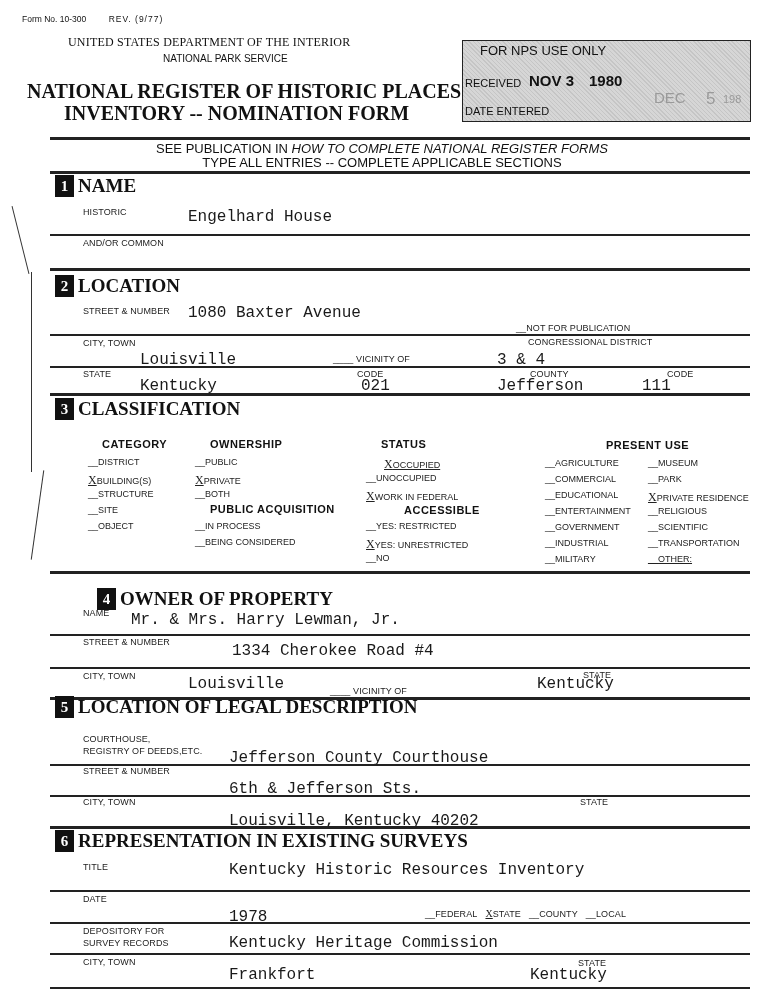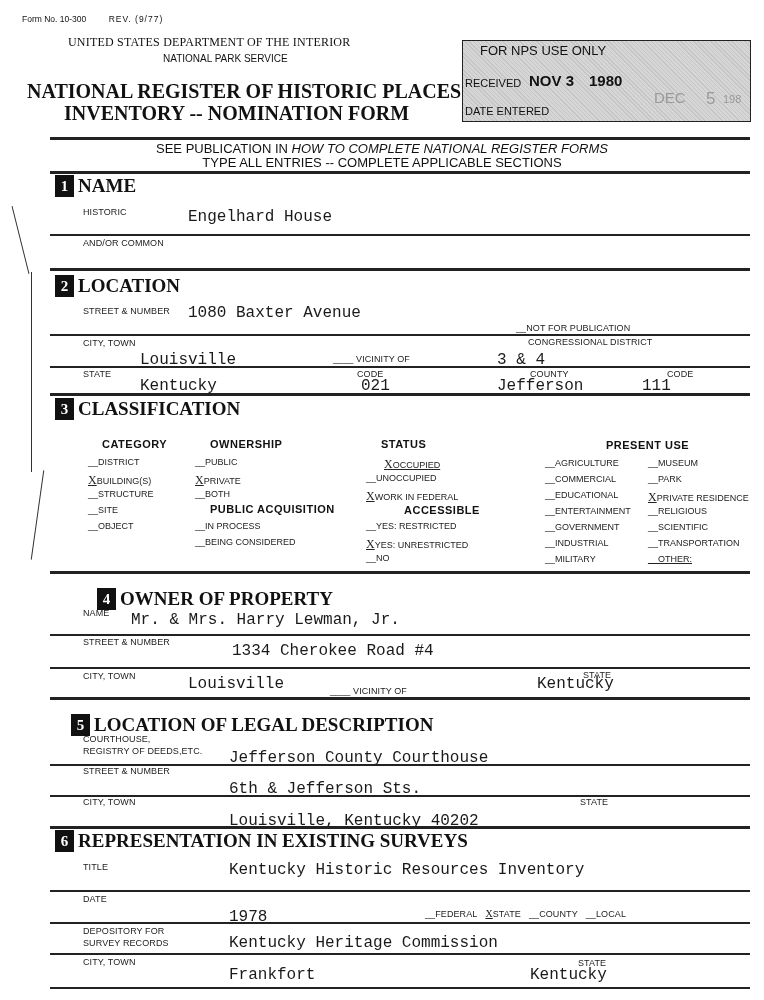--- a/index.html
+++ b/index.html
@@ -168,21 +168,21 @@
 <div class="abs lbl" style="left:83px;top:637px;">STREET &amp; NUMBER</div>
 <div class="abs val" style="left:188px;top:642px;margin-left:44px;">1334 Cherokee Road #4</div>
 <div class="rule thin" style="top:667px;"></div>
 <div class="abs lbl" style="left:83px;top:671px;">CITY, TOWN</div>
 <div class="abs val" style="left:188px;top:675px;">Louisville</div>
 <div class="abs lbl" style="left:330px;top:686px;">____ <span>VICINITY OF</span></div>
 <div class="abs val" style="left:537px;top:675px;">Kentucky</div>
 <div class="abs lbl" style="left:583px;top:670px;">STATE</div>
 <div class="rule thick" style="top:697px;"></div>
 
-<div class="abs" style="left:55px;top:714px;margin-left:16px;">
+<div class="abs" style="left:55px;top:696px;">
   <span class="sec-num">5</span><span class="sec-title">LOCATION OF LEGAL DESCRIPTION</span>
 </div>
 <div class="abs lbl" style="left:83px;top:734px;">COURTHOUSE,</div>
 <div class="abs lbl" style="left:83px;top:746px;">REGISTRY OF DEEDS,ETC.</div>
 <div class="abs val" style="left:229px;top:749px;">Jefferson County Courthouse</div>
 <div class="rule thin" style="top:764px;"></div>
 <div class="abs lbl" style="left:83px;top:766px;">STREET &amp; NUMBER</div>
 <div class="abs val" style="left:229px;top:780px;">6th &amp; Jefferson Sts.</div>
 <div class="rule thin" style="top:795px;"></div>
 <div class="abs lbl" style="left:83px;top:797px;">CITY, TOWN</div>

